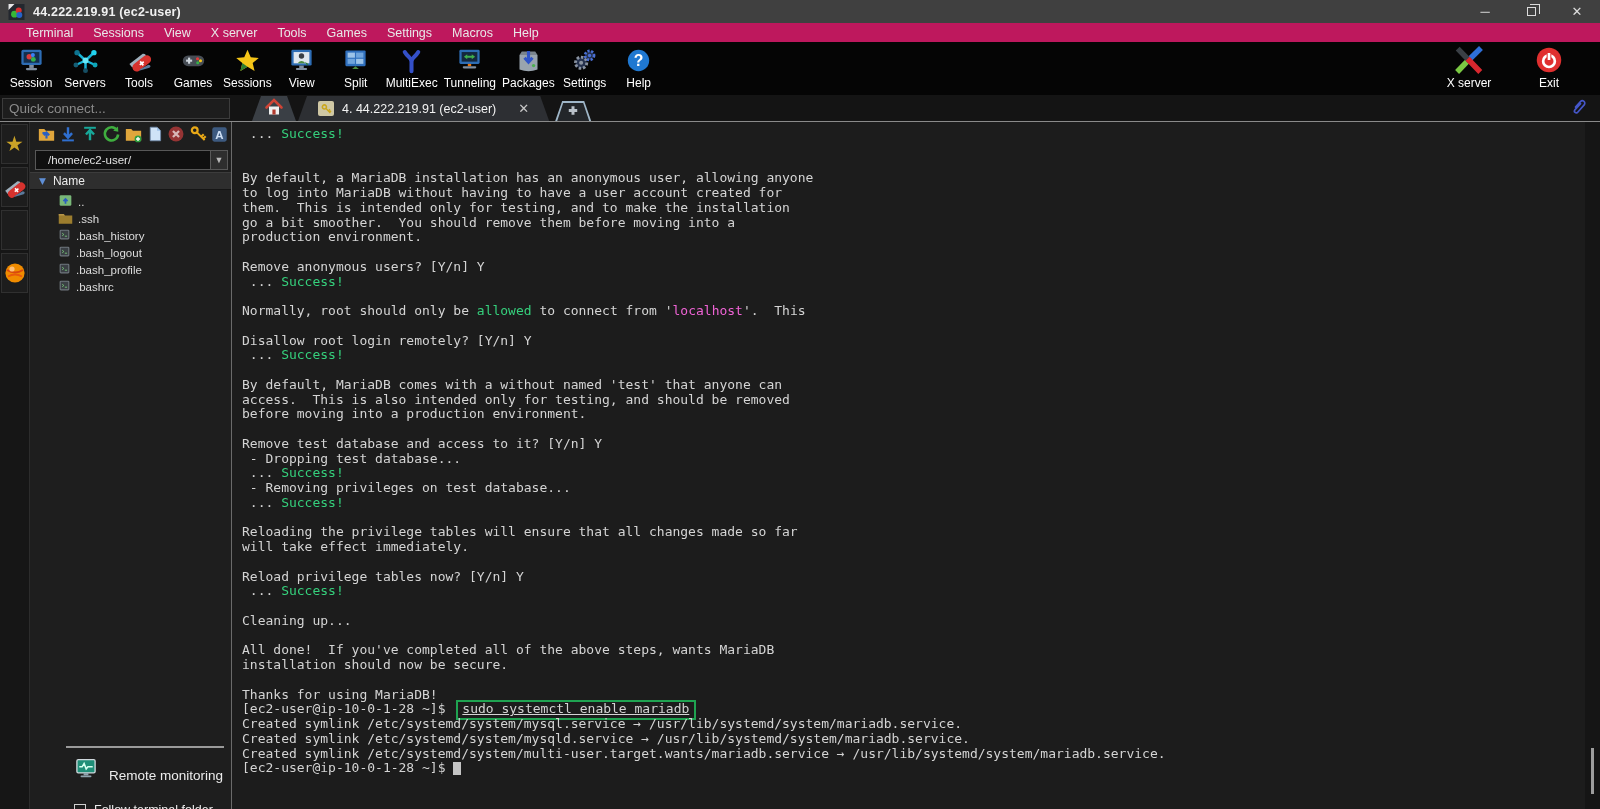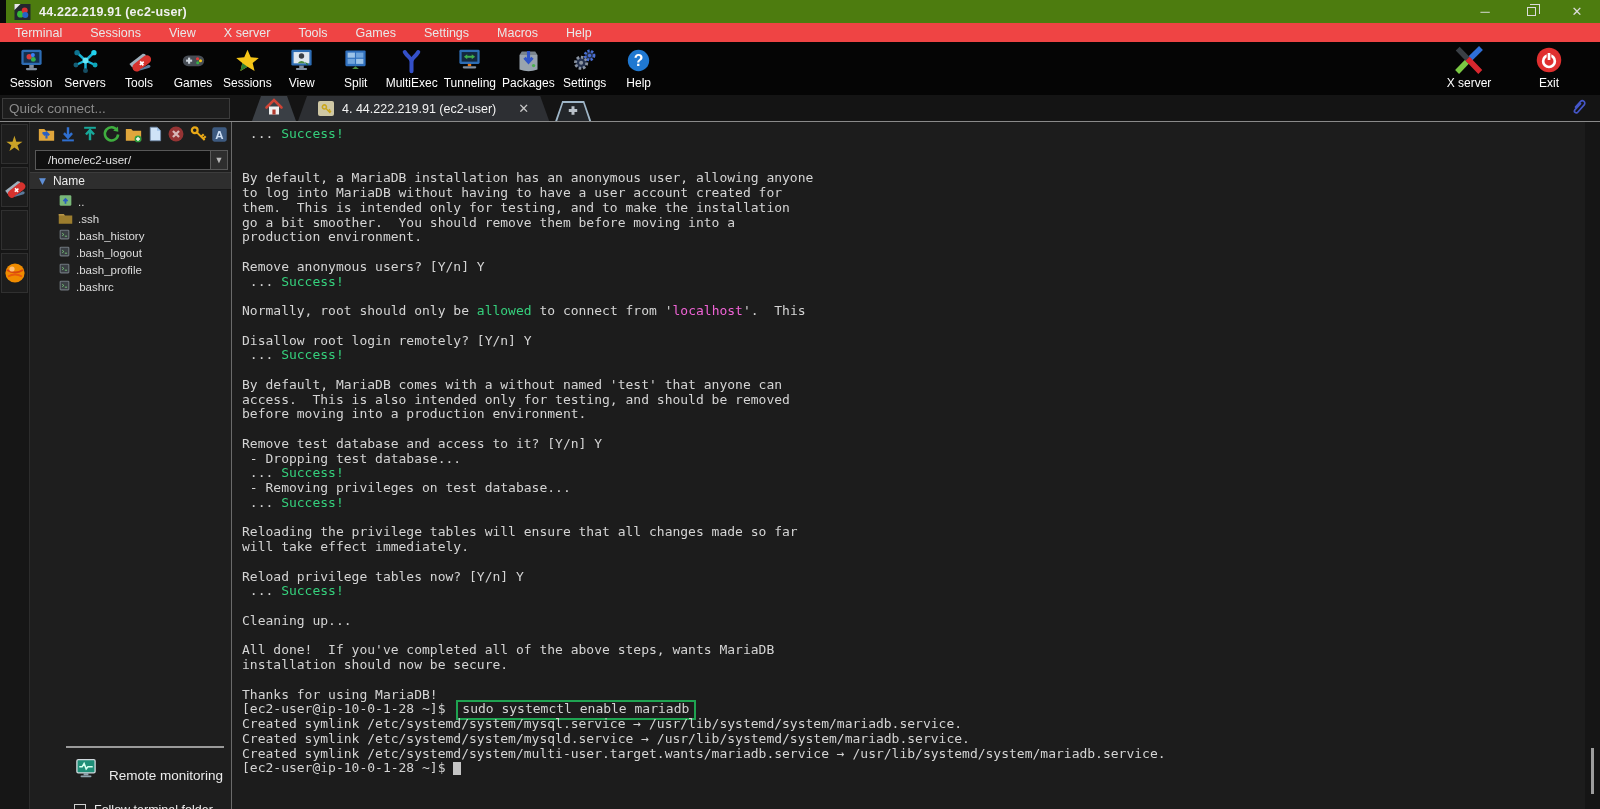--- a/index.html
+++ b/index.html
@@ -1,32 +1,32 @@
 <!DOCTYPE html>
 <html><head>
 <meta charset="utf-8">
 <style>
   * { margin:0; padding:0; box-sizing:border-box; }
   html,body { width:1600px; height:809px; overflow:hidden; background:#0a0a0a;
               font-family:"Liberation Sans", sans-serif; }
   body { position:relative; }
 
   
-  .titlebar { height:23px; background:#4d7c0f; display:flex; align-items:center; padding-left:8px;margin-left:6px; }
+  .titlebar { height:23px; background:#404040; display:flex; align-items:center; padding-left:8px; }
   .titlebar .logo { width:17px; height:16px; margin-right:8px; }
   .titlebar .title { color:#f0f0f0; font-size:12.5px; font-weight:bold; letter-spacing:.2px; }
   .win-controls { margin-left:auto; display:flex; height:23px; }
   .win-btn { width:46px; height:23px; display:flex; align-items:center; justify-content:center;
              color:#dcdcdc; font-size:13px; cursor:default; }
   .win-btn .restore { width:9px; height:9px; border:1px solid #dcdcdc; position:relative; }
   .win-btn .restore:before { content:""; position:absolute; left:2px; top:-4px; width:9px; height:9px;
              border:1px solid #dcdcdc; border-bottom:none; border-left:none; }
 
   
-  .menubar { height:19px; background:#ef4444; display:flex; align-items:center; padding-left:5px;gap:8px; }
+  .menubar { height:19px; background:#be185d; display:flex; align-items:center; padding-left:16px; }
   .menu-item { color:#e8e8e8; font-size:12.5px; padding:1px 10px; }
 
   
   .toolbar { height:53px; background:#050505; display:flex; align-items:flex-start; padding:2px 10px 0 4px; }
   .tool-item { min-width:54px; padding:1px 3px; text-align:center; }
   .tool-item .ticon { height:30px; display:flex; align-items:center; justify-content:center; }
   .tool-item .tlabel { color:#ffffff; font-size:12px; margin-top:1px; white-space:nowrap; }
   .tb-right { margin-left:auto; display:flex; gap:26px; padding-right:14px; }
 
   
@@ -84,21 +84,21 @@
   .follow-row .flabel { color:#ececec; font-size:12.5px; white-space:nowrap; }
 
   
   .terminal { flex:1; background:#1c1c1c; position:relative; padding:5px 18px 0 10px;
               font-family:"DejaVu Sans Mono", monospace; font-size:13px; line-height:14.75px;
               color:#d4d4d4; overflow:hidden; }
   .t-line { white-space:pre; height:14.75px; }
   .t-g { color:#35d07c; }
   .t-m { color:#ef63d5; }
   .t-y { color:#d0d23a; }
-  .t-box { border:2px solid #1fa351; padding:0 5px 1px 4px; margin:-3px 0 -3px 3px; display:inline-block; }
+  .t-box { border:2px solid #1fa351; padding:0 5px 1px 4px; margin:-3px 0 -3px 3px; display:inline-block;text-decoration:underline; }
   .t-cur { display:inline-block; width:8px; height:13px; background:#c4c4c4; vertical-align:text-bottom; }
   .scroll-gutter { position:absolute; right:0; top:0; bottom:0; width:15px; background:#151515; }
   .scroll-thumb { position:absolute; right:6px; bottom:15px; width:3px; height:46px; background:#9d9d9d; }
 </style>
 </head>
 <body>
 
 <div class="titlebar">
   <span class="logo"><svg width="17" height="16" viewBox="0 0 16 16">
         <rect width="16" height="16" fill="#23272e"></rect>

